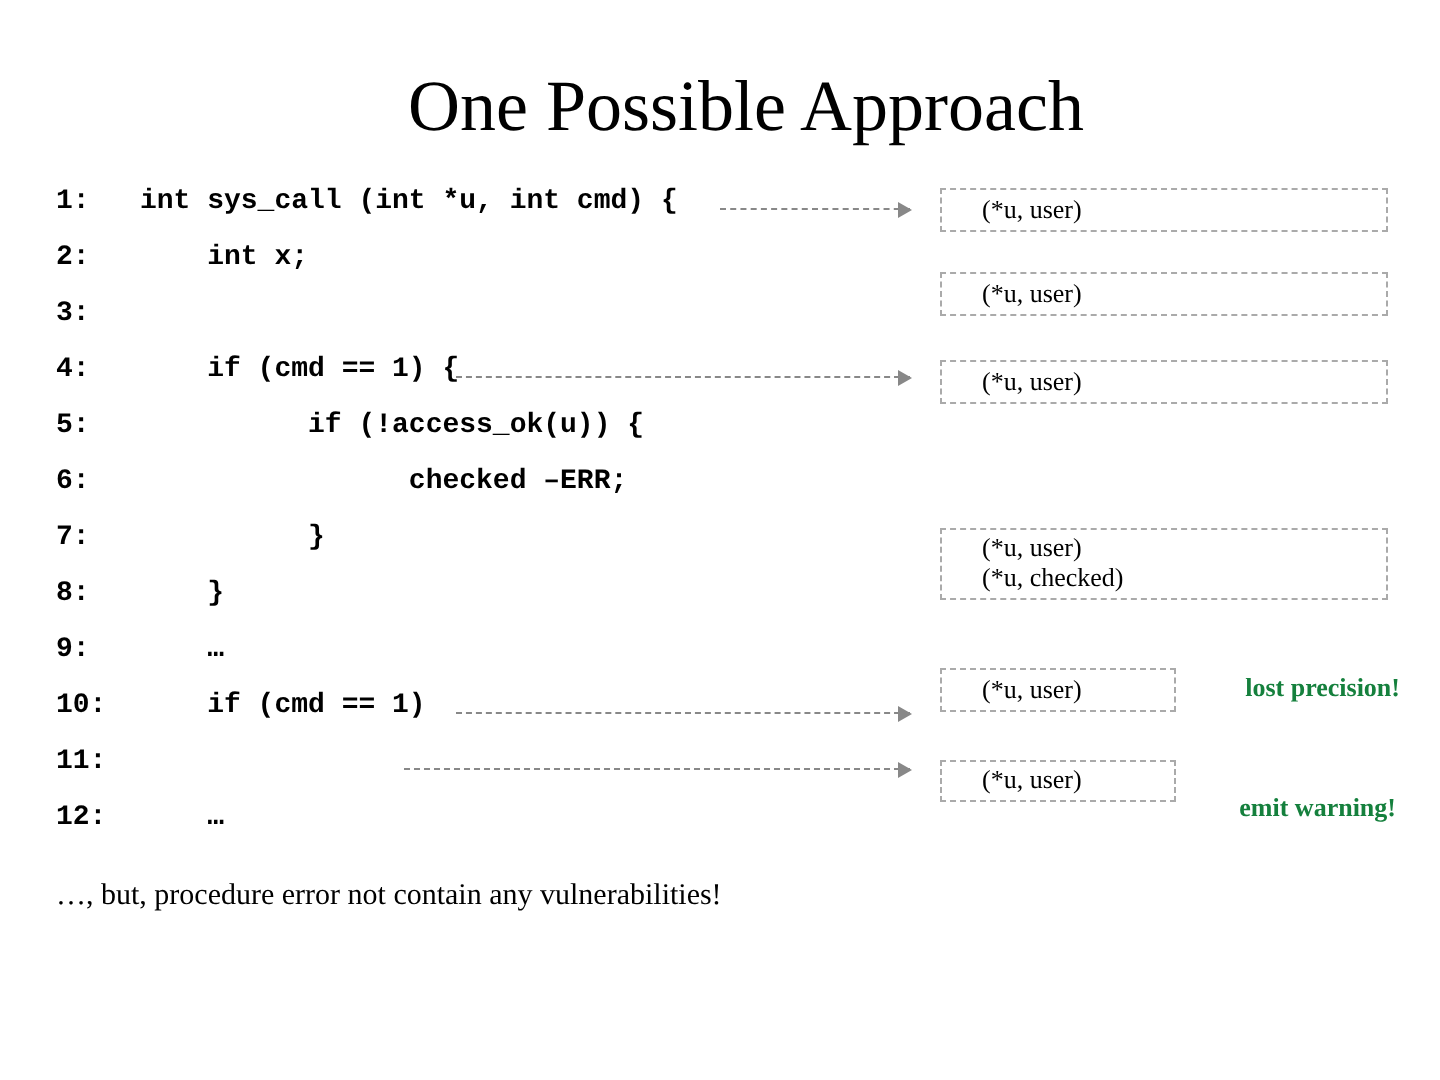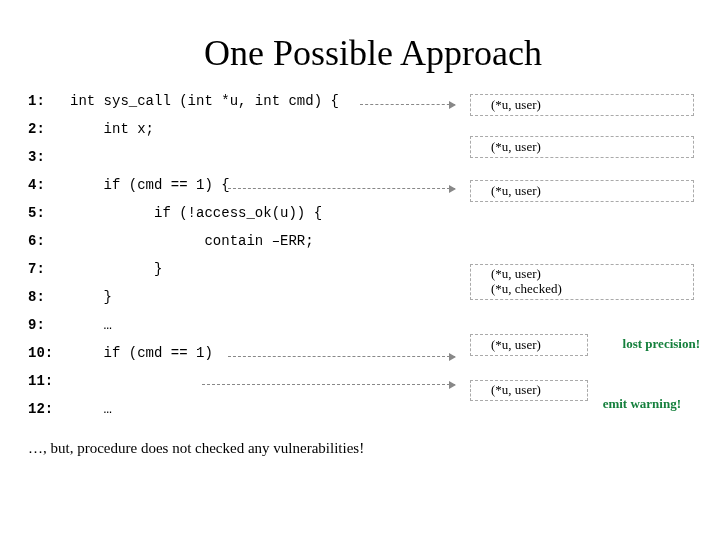--- a/index.html
+++ b/index.html
@@ -35,21 +35,21 @@
     margin-bottom: 2px;
   }
   .ln {
     width: 42px;
     font-family: "Courier New", Courier, monospace;
     font-weight: bold;
     flex-shrink: 0;
   }
   .code {
     font-family: "Courier New", Courier, monospace;
-    font-weight: normal;
+    font-weight: bold;
     white-space: pre;
   }
   .annot-col {
     position: absolute;
     right: 18px;
     top: 0;
     width: 232px;
   }
   .annot-box {
     border: 1px dashed #aaa;
@@ -111,21 +111,21 @@
   <div class="code-row">
     <span class="ln">4:</span>
     <span class="code">    if (cmd == 1) {</span>
   </div>
   <div class="code-row">
     <span class="ln">5:</span>
     <span class="code">          if (!access_ok(u)) {</span>
   </div>
   <div class="code-row">
     <span class="ln">6:</span>
-    <span class="code">                contain –ERR;</span>
+    <span class="code">                checked –ERR;</span>
   </div>
   <div class="code-row">
     <span class="ln">7:</span>
     <span class="code">          }</span>
   </div>
   <div class="code-row">
     <span class="ln">8:</span>
     <span class="code">    }</span>
   </div>
   <div class="code-row">
@@ -165,17 +165,17 @@
     </div>
     <div class="annot-box narrow" style="top:240px; left:0;">
       <span>(*u, user)</span>
     </div>
     <div class="annot-box two-line narrow" style="top:286px; left:0;">
       <div>(*u, user)</div>
     </div>
   </div>
 
   <div class="side-note" style="top:242px; right:20px;">lost precision!</div>
-  <div class="side-note" style="top:302px; right:39px;">emit warning!</div>
+  <div class="side-note" style="top:302px; right:22px;">emit warning!</div>
 
 </div>
 
-<div class="footer-note">…, but, procedure does not checked any vulnerabilities!</div>
+<div class="footer-note">…, but, procedure error not contain any vulnerabilities!</div>
 
 </body></html>

